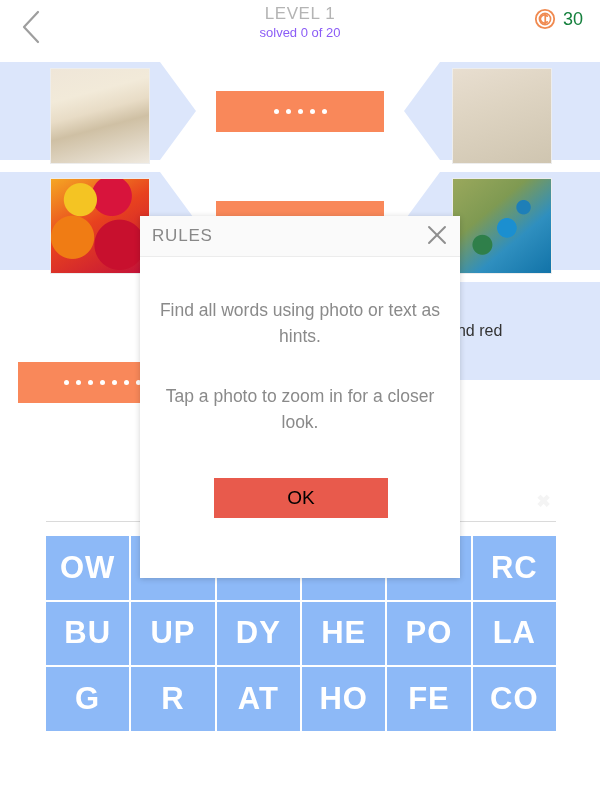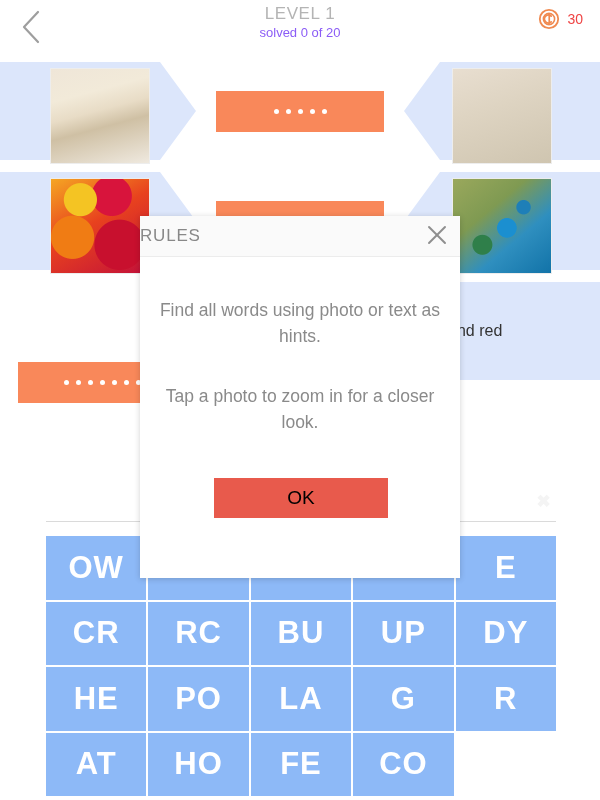--- a/index.html
+++ b/index.html
@@ -17,21 +17,21 @@
   .back-btn {
     position:absolute; left:8px; top:2px; width:46px; height:50px;
     display:flex; align-items:center; justify-content:center;
   }
   .back-btn svg { display:block; }
   .title-block { position:absolute; left:0; top:4px; width:600px; text-align:center; }
   .level-title { font-size:17px; color:#b4b4b4; letter-spacing:0.6px; line-height:19px; }
   .solved-line { font-size:13px; color:#8b5cf6; line-height:18px; margin-top:1px; }
   .coin-wrap { position:absolute; right:17px; top:8px; display:flex; align-items:center; gap:7px; }
   .coin-icon { width:22px; height:22px; display:block; }
-  .coin-count { font-size:14px; color:#ef4444; line-height:22px; }
+  .coin-count { font-size:18px; color:#15803d; line-height:22px; }
 
   
   .puzzle-area { position:absolute; left:0; top:55px; width:600px; height:450px; background:#fff; }
   .prow { position:absolute; left:0; width:600px; height:98px; }
   .prow.r1 { top:7px; }
   .prow.r2 { top:117px; }
   .prow.r3 { top:227px; }
 
   .band { position:absolute; top:0; height:98px; background:#dce6fb; }
   .band-left  { left:0; width:196px;
@@ -71,41 +71,41 @@
     letter-spacing:-1px;
   }
 
   
   .divider { position:absolute; left:46px; top:521px; width:510px; height:1px; background:#dadada; }
 
   
   .grid {
     position:absolute; left:46px; top:536px;
     width:510px; height:260px;
-    display:grid; grid-template-columns:repeat(5,1fr); grid-template-rows:repeat(4,1fr);
+    display:grid; grid-template-columns:repeat(6,1fr); grid-template-rows:repeat(4,1fr);
     gap:2px;
   }
   .tile {
     background:#8db9f7; color:#ffffff;
     display:flex; align-items:center; justify-content:center;
     font-size:31px; font-weight:bold; letter-spacing:1px;
     user-select:none;
   }
 
   
   .modal-backdrop { position:absolute; left:0; top:0; width:600px; height:800px; background:transparent; }
   .modal {
     position:absolute; left:140px; top:216px; width:320px; height:362px;
     background:#ffffff; box-shadow:0 1px 6px rgba(0,0,0,0.18);
   }
   .modal-head {
     position:relative; height:41px; background:#fafafa;
     border-bottom:1px solid #ececec; display:flex; align-items:center;
   }
-  .modal-title { font-size:17px; color:#888888; letter-spacing:0.8px; }
+  .modal-title { margin-left:12px; font-size:17px; color:#888888; letter-spacing:0.8px; }
   .modal-close {
     position:absolute; right:9px; top:7px; width:28px; height:28px;
     display:flex; align-items:center; justify-content:center;
   }
   .modal-body { padding:40px 18px 0 18px; text-align:center; }
   .modal-p { font-size:17.5px; color:#8a8a8a; line-height:26px; }
   .modal-p + .modal-p { margin-top:34px; }
   .ok-btn {
     position:absolute; left:74px; bottom:60px; width:174px; height:40px;
     background:#e85a4c; color:#000000; border:none;
@@ -198,21 +198,20 @@
   <div class="faint-badge">✖</div>
 
   <div class="divider"></div>
 
   <div class="grid">
     <div class="tile">OW</div>
     <div class="tile"></div>
     <div class="tile"></div>
     <div class="tile"></div>
     <div class="tile">E</div>
-    <div class="tile">CR</div>
     <div class="tile">RC</div>
     <div class="tile">BU</div>
     <div class="tile">UP</div>
     <div class="tile">DY</div>
     <div class="tile">HE</div>
     <div class="tile">PO</div>
     <div class="tile">LA</div>
     <div class="tile">G</div>
     <div class="tile">R</div>
     <div class="tile">AT</div>

